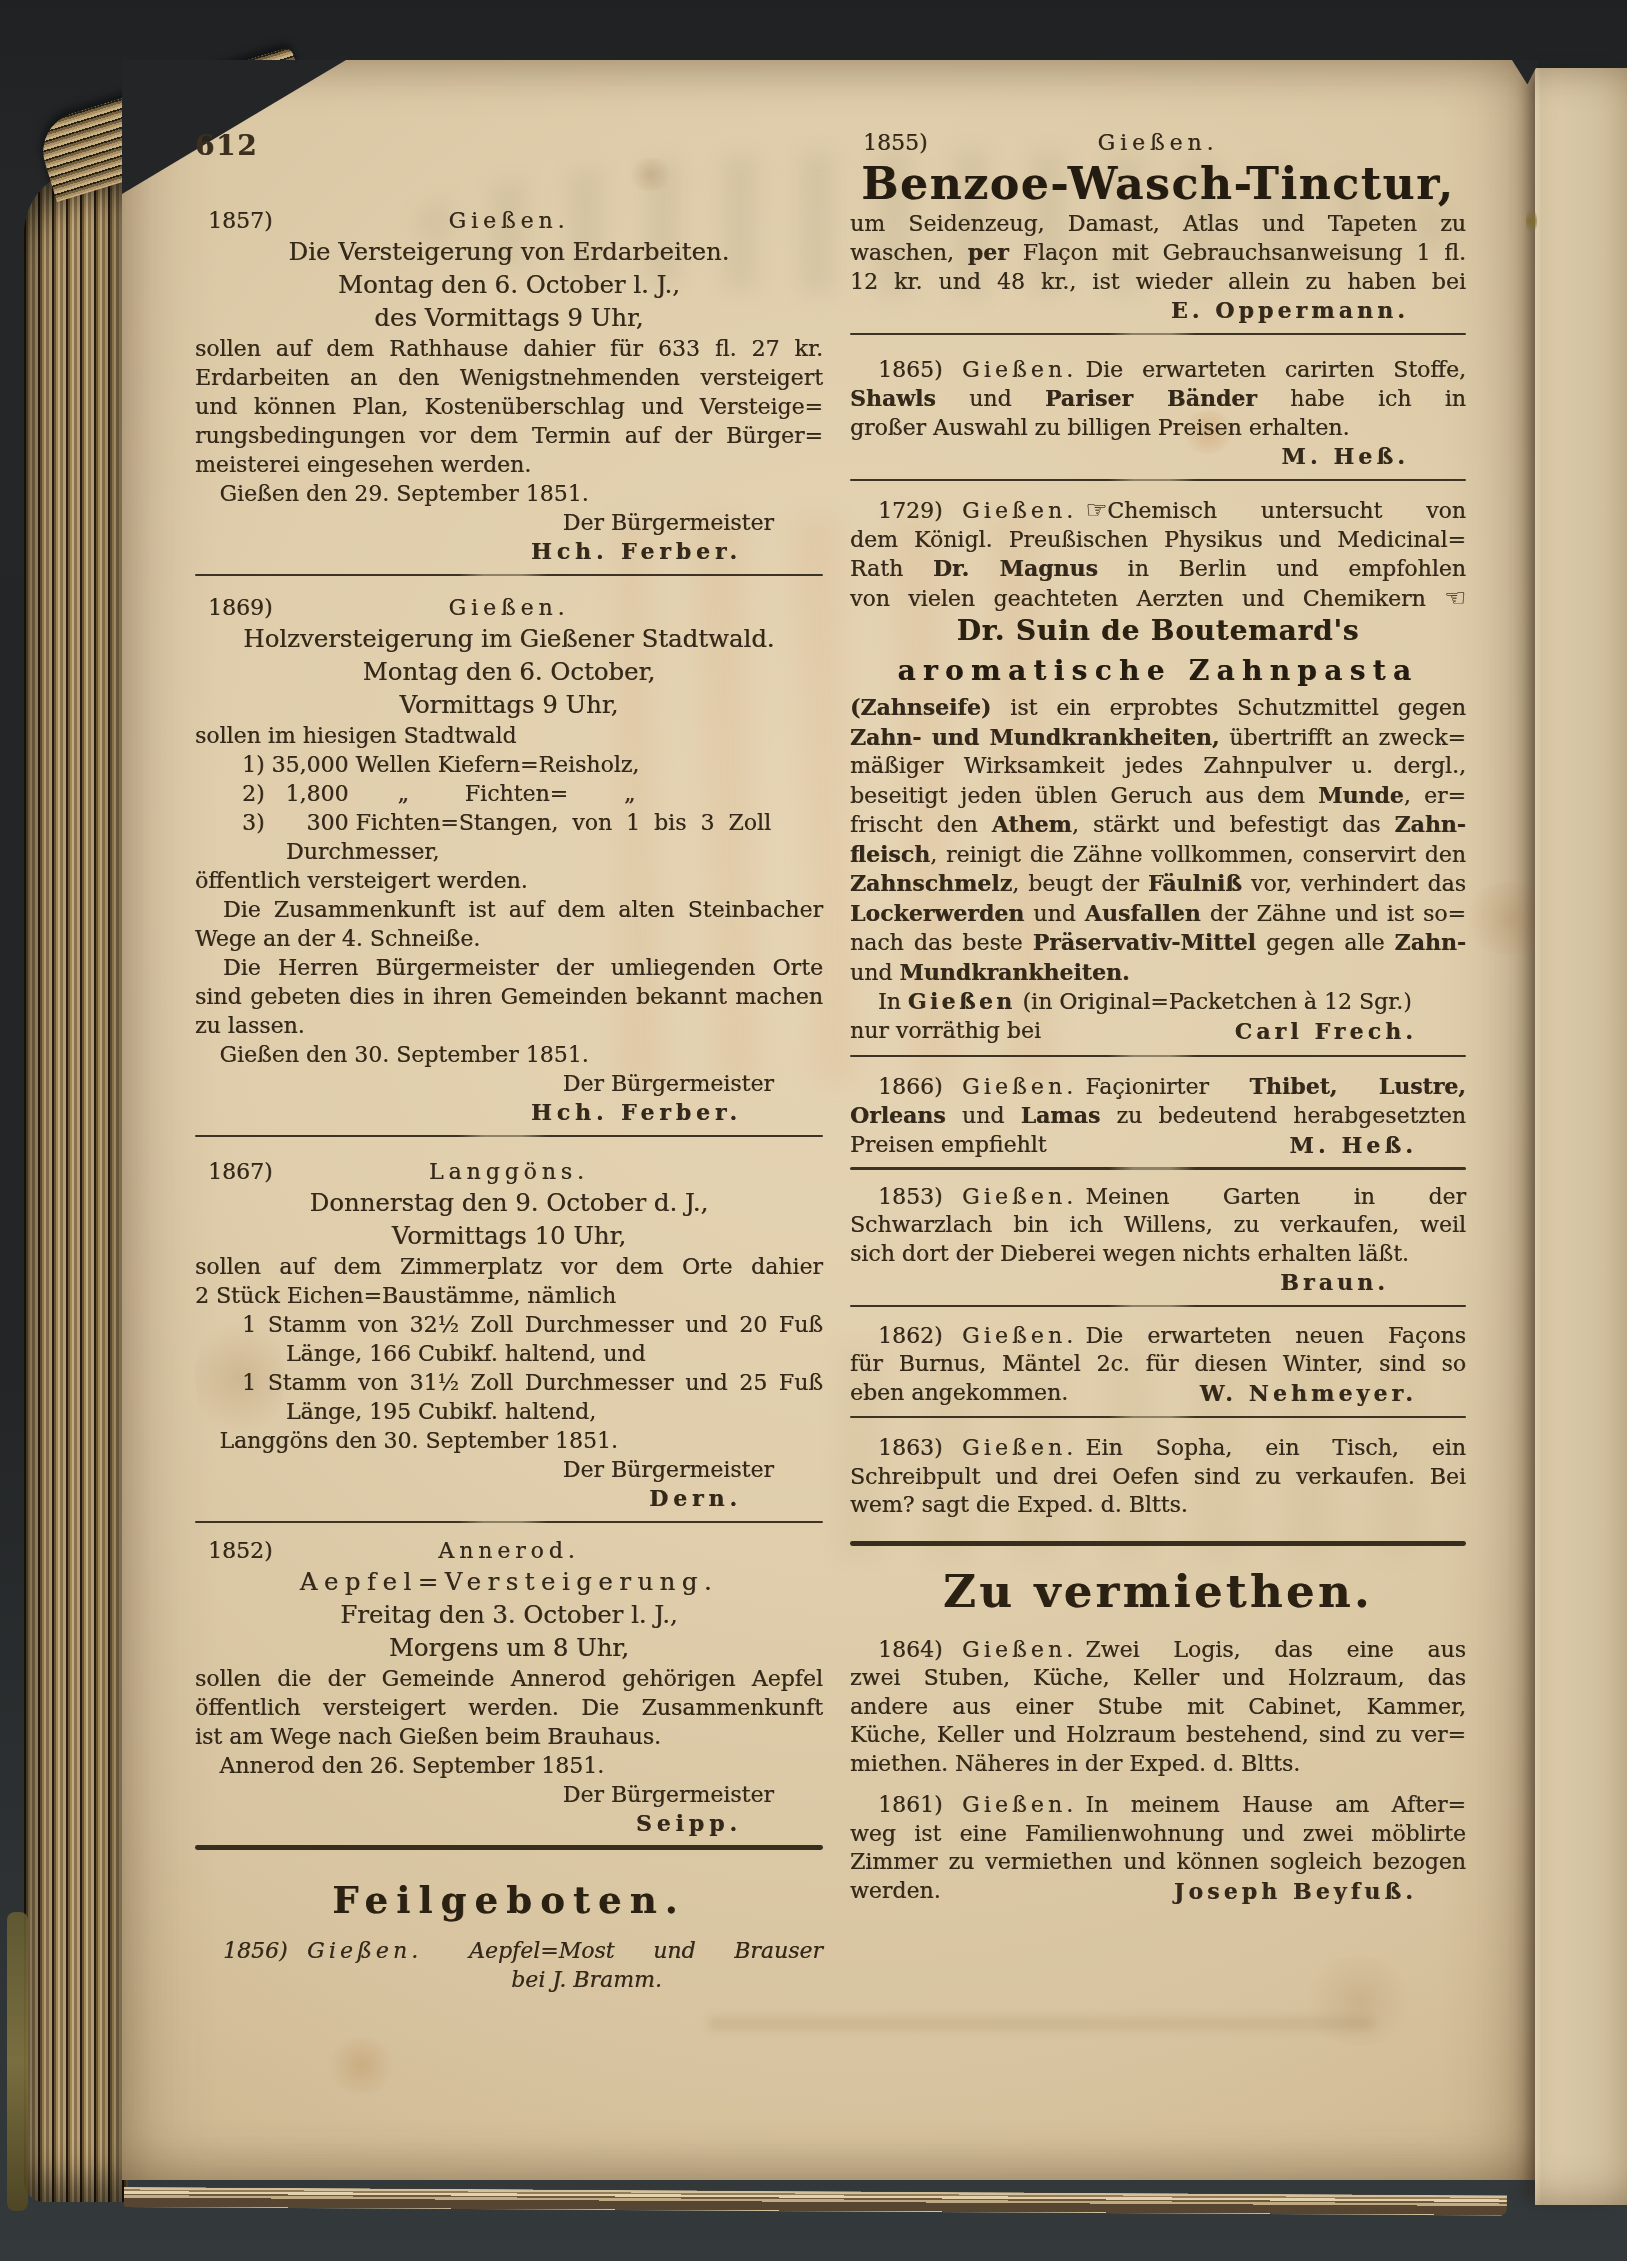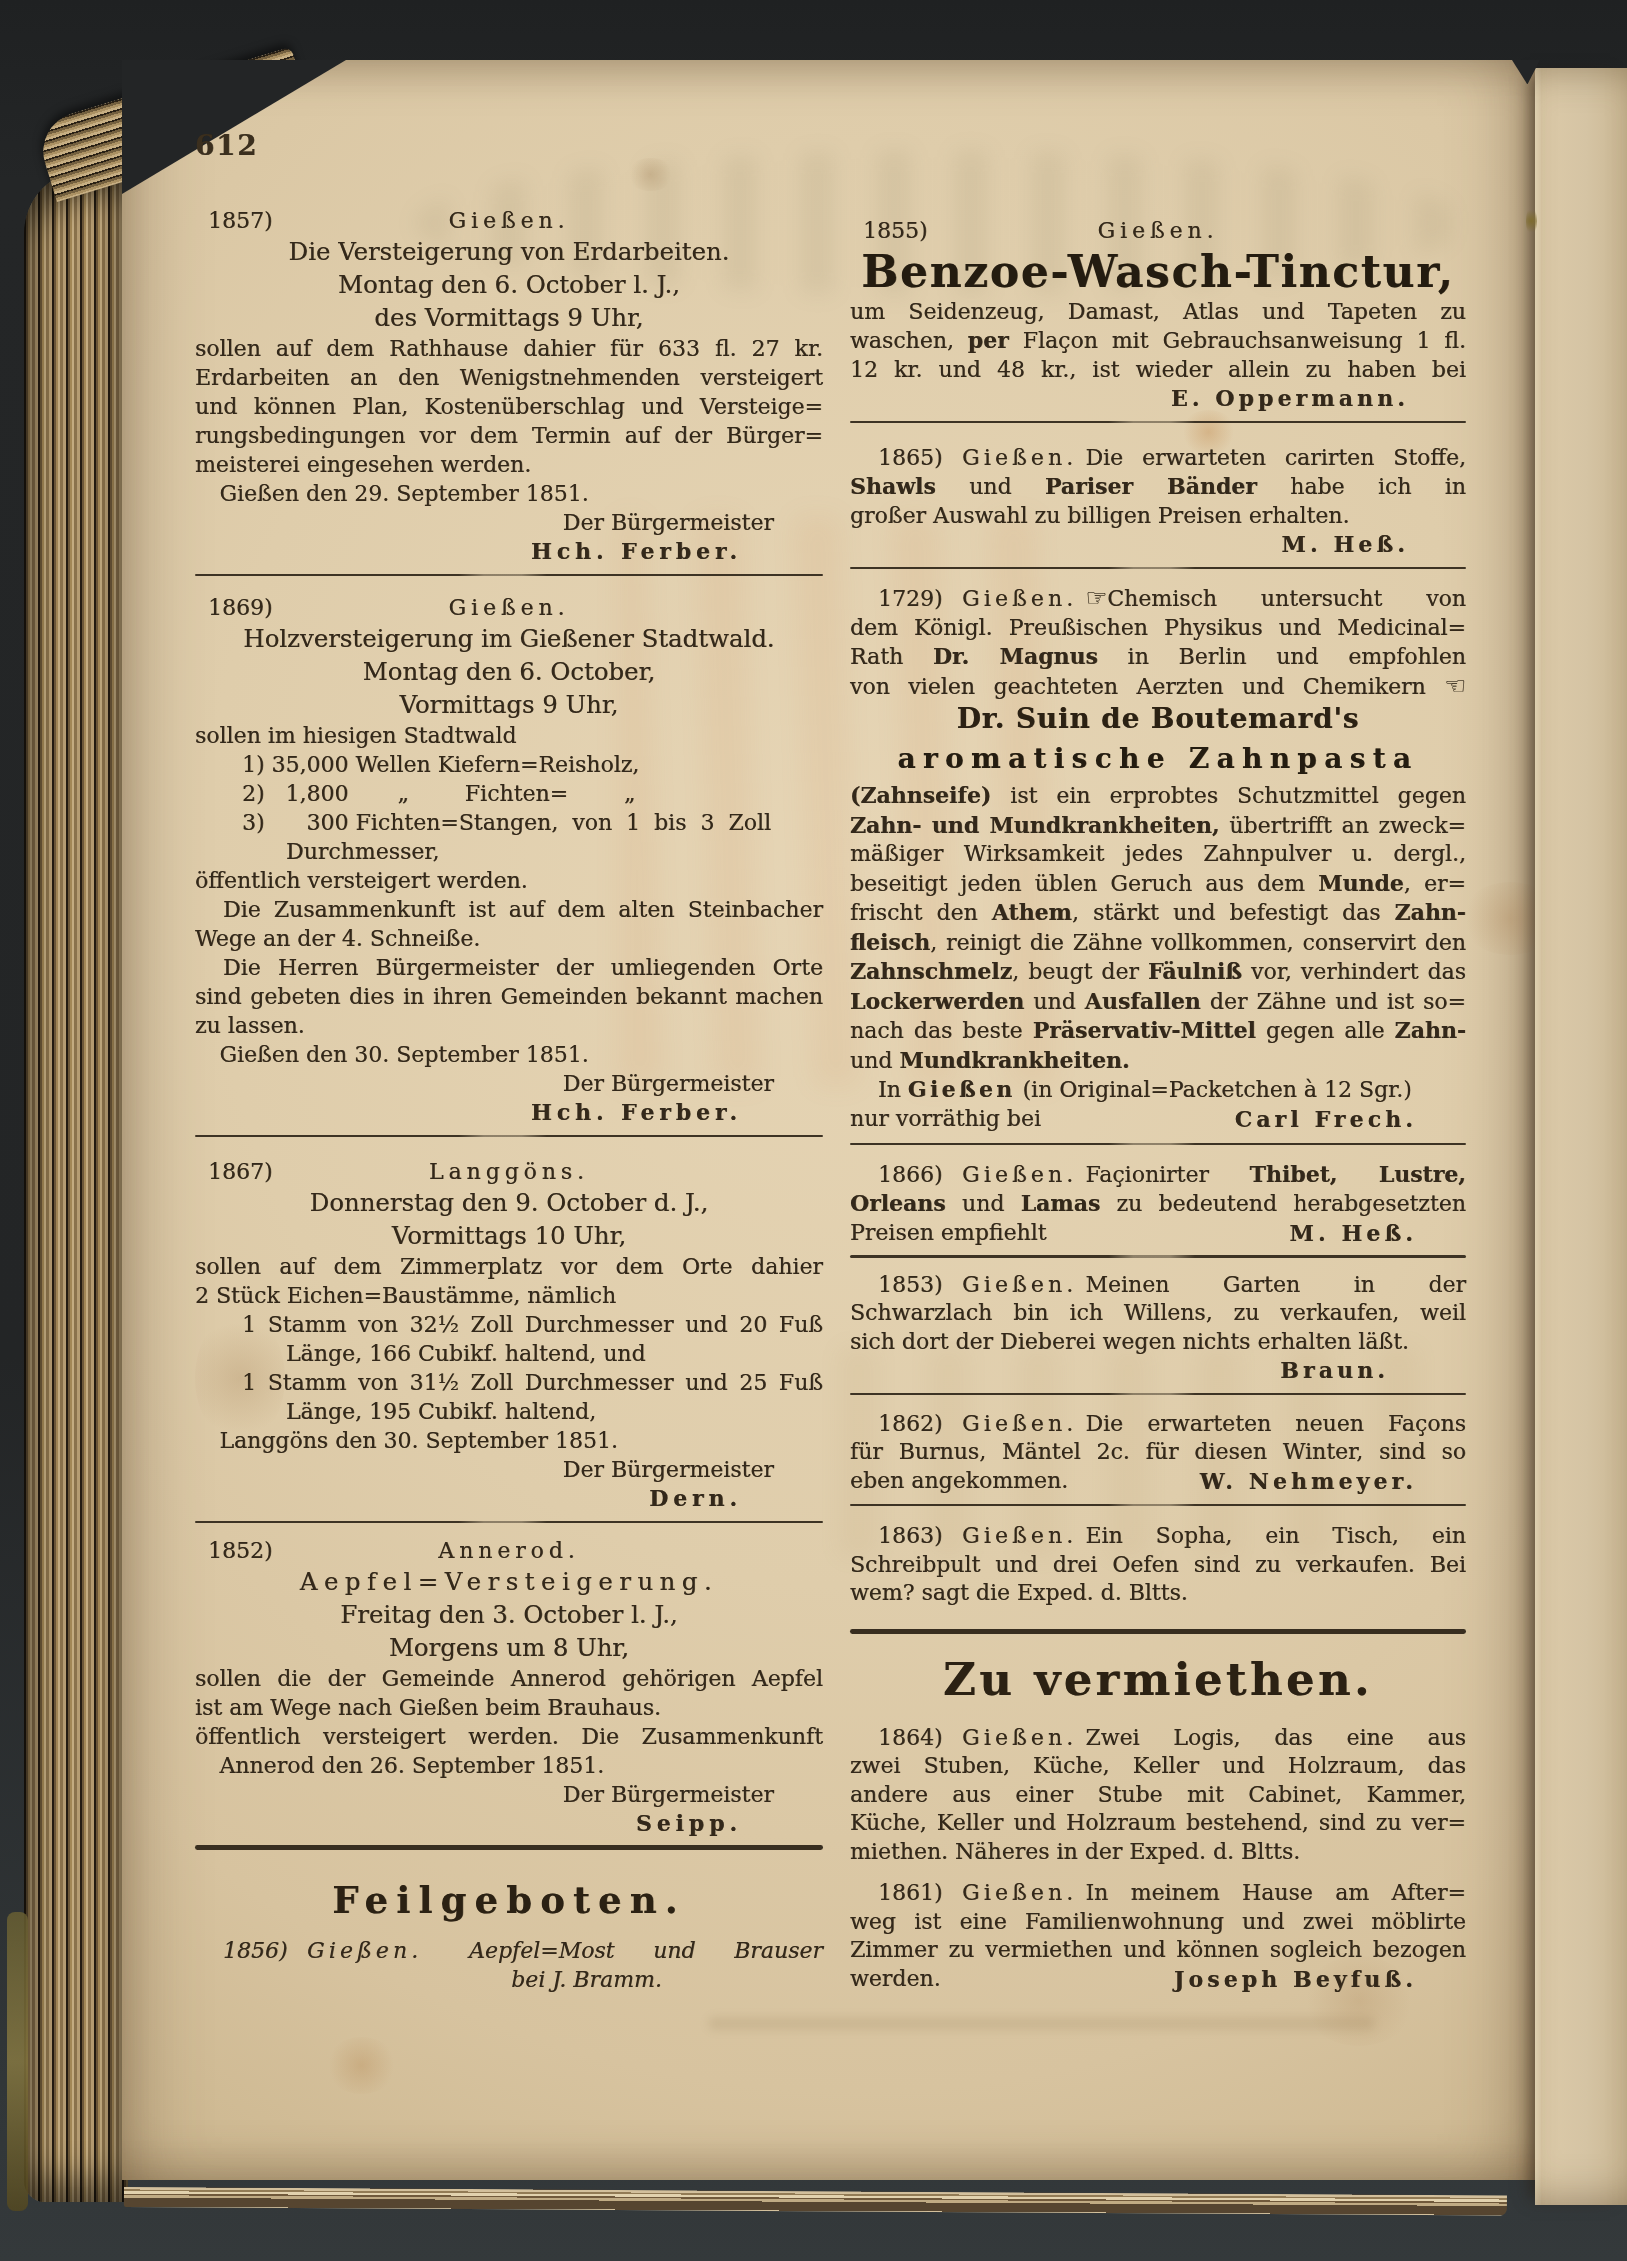--- a/index.html
+++ b/index.html
@@ -175,41 +175,41 @@
 
       <section style="margin-top:13px;">
         <div class="ln ehead">
           <span class="num">1852)</span>
           <span class="place">Annerod.</span>
         </div>
         <div class="ln big1 c sp8">Aepfel=Versteigerung.</div>
         <div class="ln when c">Freitag den 3. October l. J.,</div>
         <div class="ln when c">Morgens um 8 Uhr,</div>
         <div class="ln j">sollen die der Gemeinde Annerod gehörigen Aepfel</div>
+        <div class="ln j">öffentlich versteigert werden.  Die Zusammenkunft</div>
         <div class="ln">ist am Wege nach Gießen beim Brauhaus.</div>
-        <div class="ln j">öffentlich versteigert werden.  Die Zusammenkunft</div>
         <div class="ln dl">Annerod den 26. September 1851.</div>
         <div class="ln sigrole">Der Bürgermeister</div>
         <div class="ln signame">Seipp.</div>
       </section>
       <div class="rule-thick"></div>
 
       <div class="sechead" style="margin-top:23px;">Feilgeboten.</div>
 
       <section style="margin-top:8.1px;font-style:italic;">
         <div class="ln ind j">
           <span class="rn">1856)</span><span class="rp">Gießen.</span><span> Aepfel=Most und Brauser</span>
         </div>
         <div class="ln c" style="padding-left:155px;">bei J. Bramm.</div>
       </section>
     </div>
 
     <div class="col col-r">
 
-      <section style="margin-top:88px;">
+      <section style="">
         <div class="ln ehead">
           <span class="num">1855)</span>
           <span class="place">Gießen.</span>
         </div>
         <div class="bigtitle">Benzoe-Wasch-Tinctur,</div>
         <div class="ln j">um Seidenzeug, Damast, Atlas und Tapeten zu</div>
         <div class="ln j">
           <span>waschen, </span><span class="bf">per</span><span> Flaçon mit Gebrauchsanweisung 1 fl.</span>
         </div>
         <div class="ln j">12 kr. und 48 kr., ist wieder allein zu haben bei</div>

